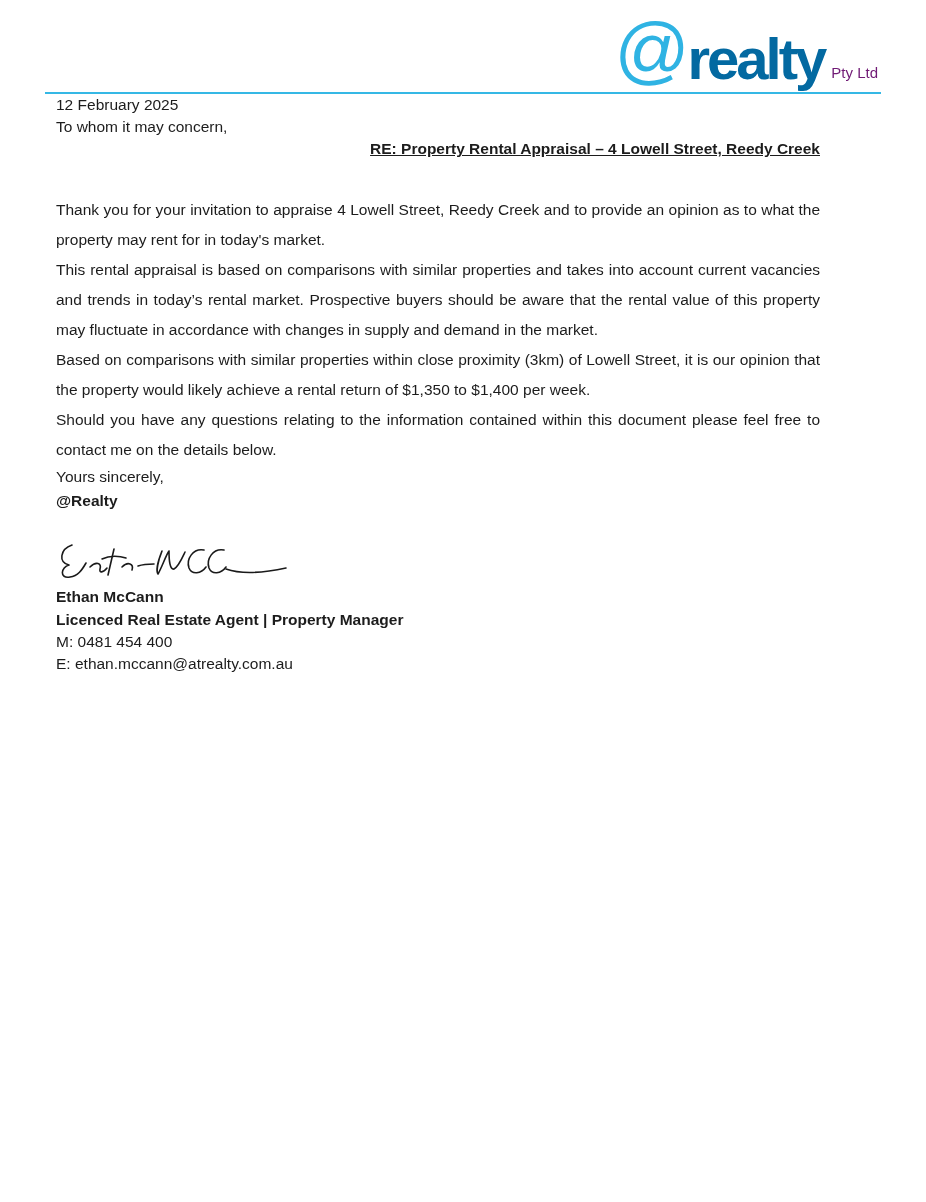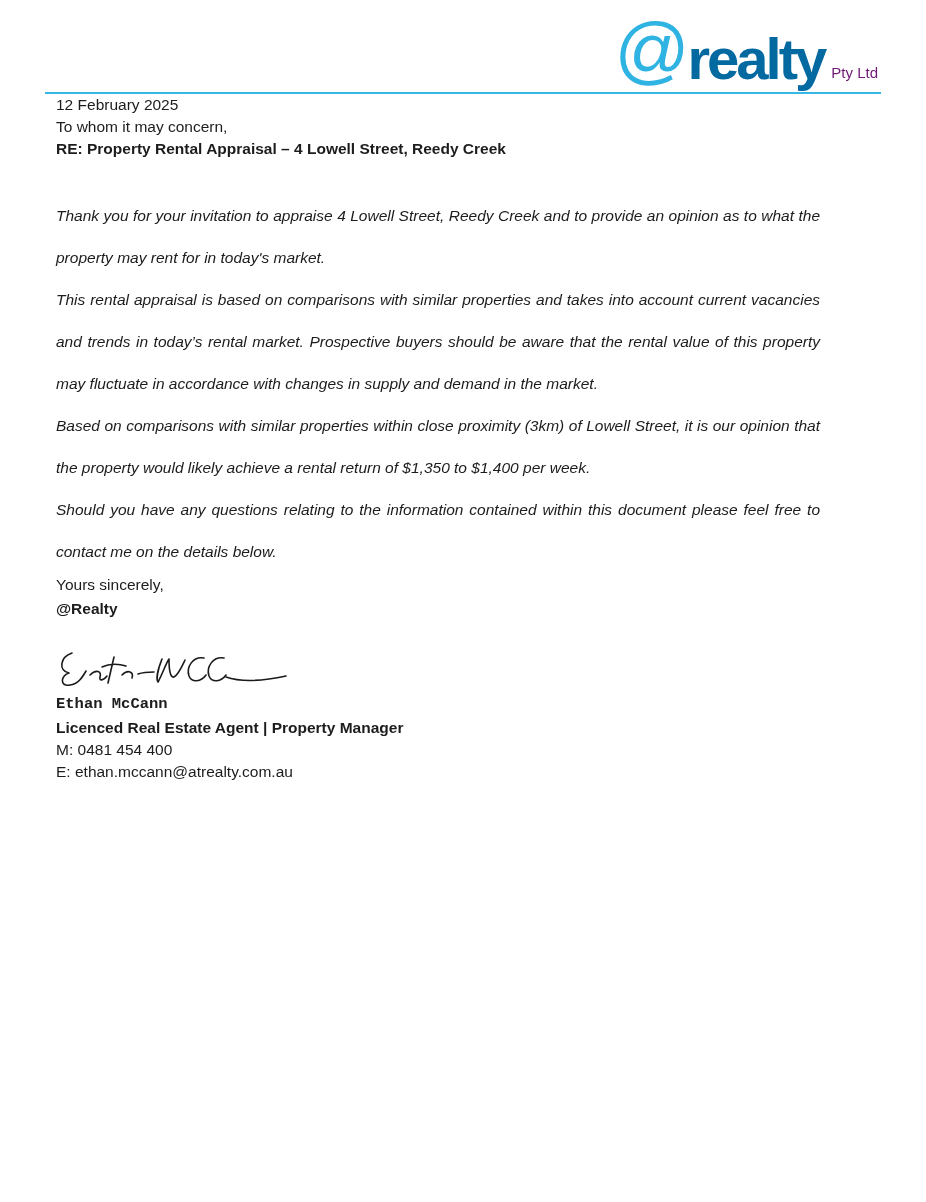--- a/index.html
+++ b/index.html
@@ -52,38 +52,38 @@
   }
 
   
   .content { padding: 0 106px 0 56px; }
   .content p { margin: 0; }
   .date { margin-top: 42px; line-height: 22px; }
   .salutation { margin-top: 77px; line-height: 22px; }
   .subject {
     margin-top: 42px;
     font-weight: 700;
-    text-align: left;
+    text-align: right;
     line-height: 22px;
+    text-decoration: underline;
   }
   .para {
     margin-top: 15px;
-    line-height: 42px;
+    line-height: 30px;
     text-align: justify;
-    font-style: italic;
   }
   .para.first { margin-top: 35px; }
 
   .closing { margin-top: 112px; line-height: 24px; }
   .company { margin-top: 1px; font-weight: 700; line-height: 24px; }
 
   .signature-wrap { margin-top: 10px; height: 62px; }
   .signature-wrap svg { display: block; }
 
-  .sig-name  { margin-top: 34px; font-weight: 700; line-height: 23px; font-family: Liberation Mono, monospace; }
+  .sig-name  { margin-top: 34px; font-weight: 700; line-height: 23px; }
   .sig-title { margin-top: 1px;  font-weight: 700; line-height: 23px; }
   .sig-line  { margin-top: 1px;  line-height: 22px; }
 </style>
 </head>
 <body>
 
 <div class="page">
 
   <header class="header">
     <div class="logo">

